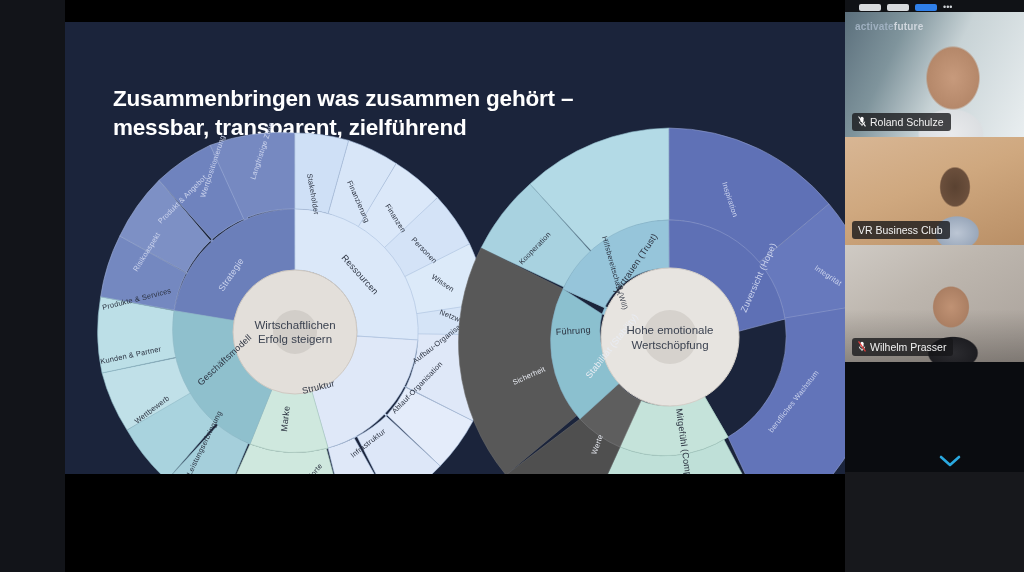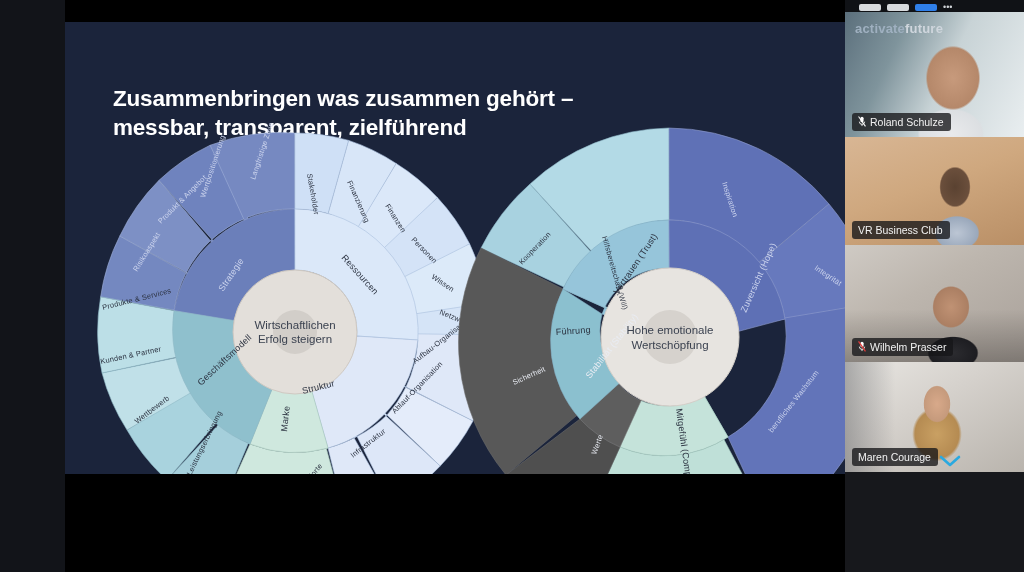--- a/index.html
+++ b/index.html
@@ -63,21 +63,21 @@
     background: rgba(22,22,24,0.78);
     color: #f2f2f2;
     font-size: 10.5px;
     padding: 2.5px 7px 3.5px 6px;
     border-radius: 3px;
     max-width: 166px; white-space: nowrap; justify-content: center;
   }
   .mic { width: 8px; height: 11px; flex: 0 0 auto; }
   .brandmark {
     position: absolute; left: 10px; top: 9px;
-    font-size: 13px; letter-spacing: 0.2px; font-weight: bold;
+    font-size: 10px; letter-spacing: 0.2px; font-weight: bold;
     color: #cfd6dd;
   }
   .brandmark i { font-style: normal; color: #9fb0c0; }
 
   
   #toolbar-crop {
     position: absolute; right: 0; top: 0; width: 179px; height: 12px;
     background: #101216; display: flex; align-items: flex-end; gap: 6px;
     padding: 0 10px 1px 14px;
   }
@@ -283,29 +283,20 @@
         <svg class="mic" viewBox="0 0 10 14">
           <rect x="3" y="1" width="4" height="7" rx="2" fill="#ffffff"></rect>
           <path d="M1.6 7.2a3.4 3.4 0 0 0 6.8 0" stroke="#ffffff" stroke-width="1.1" fill="none"></path>
           <line x1="5" y1="10.4" x2="5" y2="12.8" stroke="#ffffff" stroke-width="1.1"></line>
           <line x1="0.6" y1="0.6" x2="9.4" y2="13.2" stroke="#e03b3b" stroke-width="1.6"></line>
         </svg>
         <span>Wilhelm Prasser</span>
       </div>
     </div>
 
-    <div class="vtile" style="top:362px; height:110px;">
-      <div class="bg" style="background:linear-gradient(150deg,#e8e6e2 0%,#d6d2cd 40%,#b9b4ad 100%);"></div>
-      <div class="bg" style="background:radial-gradient(ellipse 22px 30px at 92px 42px,#d8a98a 0%,#c59a7c 58%,rgba(197,154,124,0) 62%),
-                              radial-gradient(ellipse 40px 44px at 92px 72px,#c9a063 0%,#b58b52 55%,rgba(181,139,82,0) 62%),
-                              linear-gradient(90deg,rgba(90,92,96,0.45) 0%,rgba(90,92,96,0) 28%);"></div>
-      <div class="nameplate">
-        <span>Maren Courage</span>
-      </div>
-    </div>
 
     <div style="position:absolute;left:0;top:472px;width:179px;height:100px;background:#17181c;"></div>
   </div>
 
   <div id="toolbar-crop">
     <div class="tb-chip"></div>
     <div class="tb-chip"></div>
     <div class="tb-chip blue"></div>
     <div class="tb-chip dots">•••</div>
   </div>

